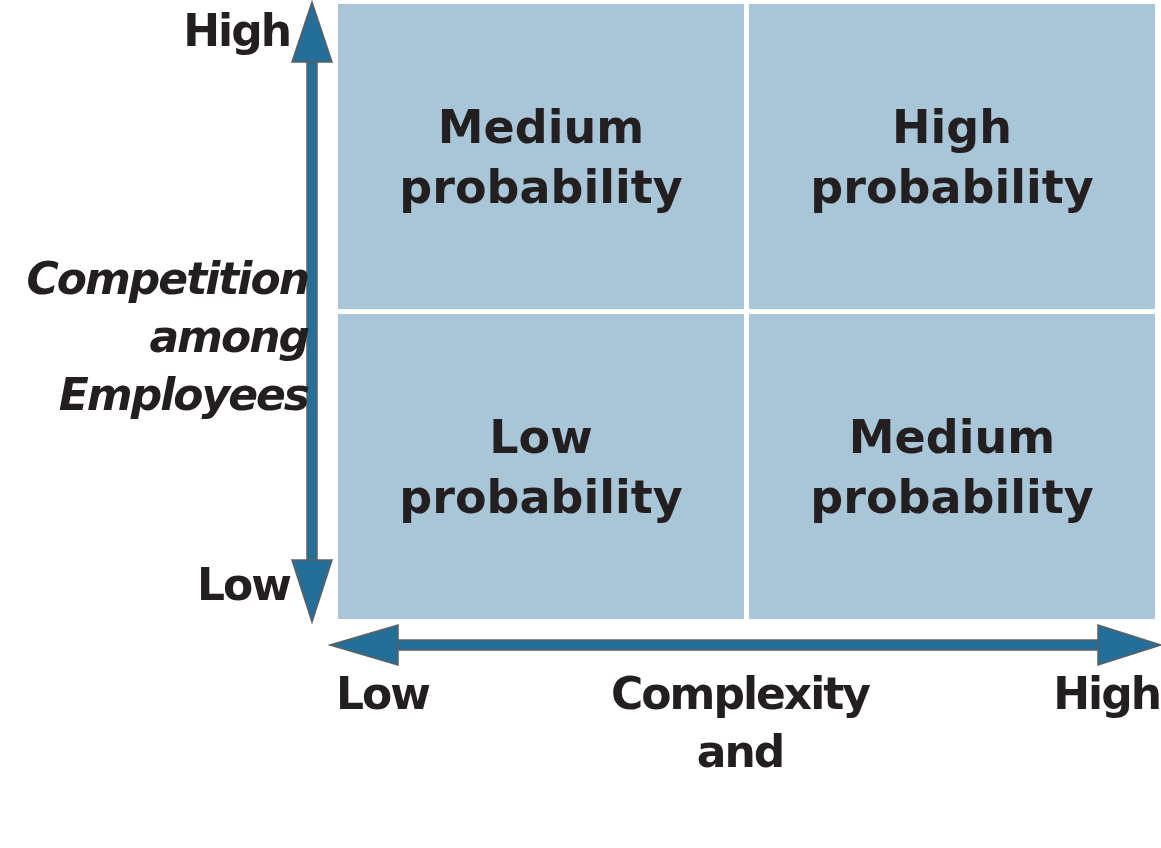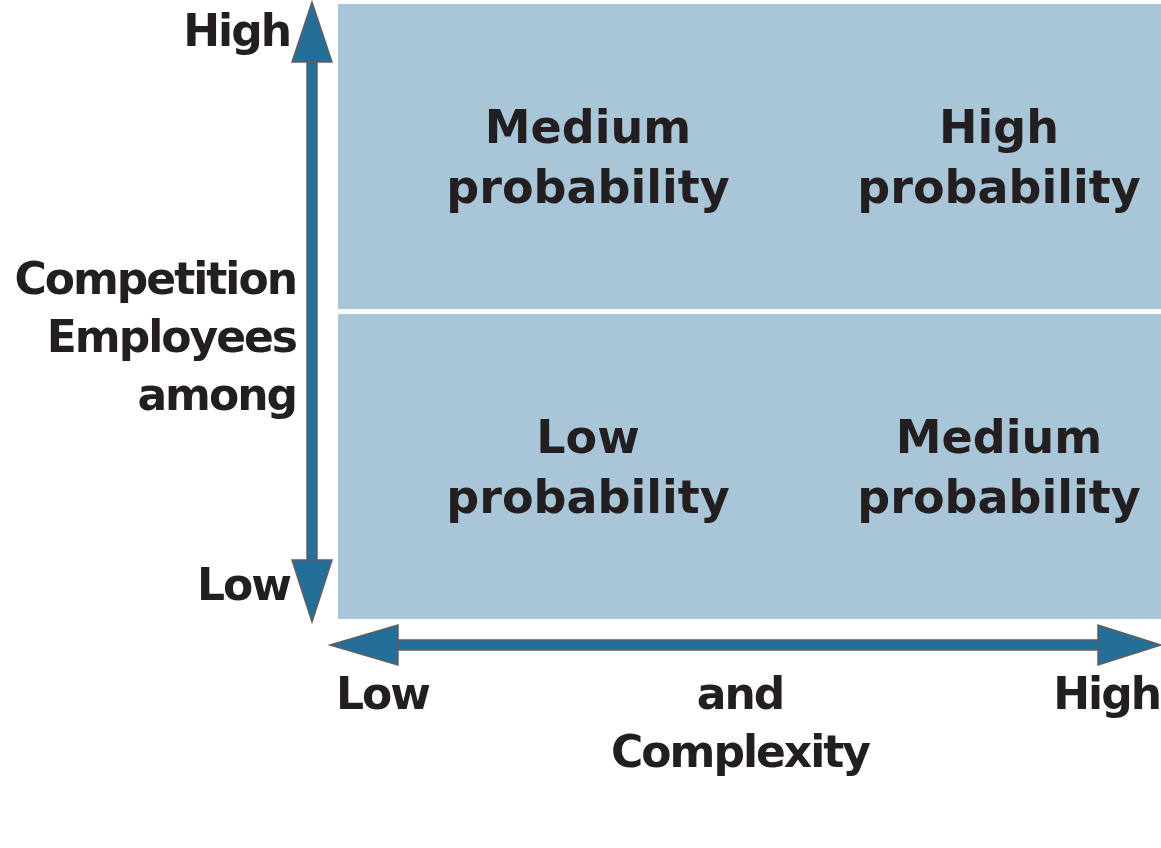--- a/index.html
+++ b/index.html
@@ -1,18 +1,18 @@
 <!DOCTYPE html>
 <html><head>
   <meta charset="utf-8">
   <style>
     html, body { margin:0; padding:0; background:#ffffff; }
     body { width:1161px; height:848px; position:relative; overflow:hidden;
            font-family:"DejaVu Sans","Liberation Sans",sans-serif; color:#231f20; }
-    .quad { position:absolute; background:#a8c6d7; display:flex; align-items:center; justify-content:center;padding-left:47px; }
+    .quad { position:absolute; background:#a8c6d7; display:flex; align-items:center; justify-content:center; }
     .quad .txt { text-align:center; font-weight:bold; font-size:46px; line-height:60px; color:#231f20; }
     .lbl { position:absolute; font-weight:bold; font-size:44px; line-height:58px; color:#231f20; letter-spacing:-2px; }
     .right { text-align:right; }
     .center { text-align:center; }
     svg.axes { position:absolute; left:0; top:0; }
   </style>
 </head>
 <body>
 
 <div class="quad" style="left:338px; top:4px; width:406px; height:305px;">
@@ -49,25 +49,25 @@
   </g>
 
   <g>
     <rect x="390" y="640" width="720" height="10" fill="#236f99" stroke="#5f5f61" stroke-width="1.5"></rect>
     <polygon points="330,645 398,625 398,665" fill="#236f99" stroke="#5f5f61" stroke-width="1.5"></polygon>
     <polygon points="1161,645 1098,625 1098,665" fill="#236f99" stroke="#5f5f61" stroke-width="1.5"></polygon>
   </g>
 </svg>
 
 <div class="lbl right" style="left:150px; top:2px; width:140px;">High</div>
-<div class="lbl right" style="left:4px; top:250px; width:292px;">
+<div class="lbl right" style="left:16px; top:250px; width:292px;font-style:italic;">
   <div>Competition</div>
+  <div>among</div>
   <div>Employees</div>
-  <div>among</div>
 </div>
 <div class="lbl right" style="left:150px; top:556px; width:140px;">Low</div>
 
 <div class="lbl" style="left:336px; top:665px;">Low</div>
 <div class="lbl center" style="left:590px; top:665px; width:300px;">
+  <div>Complexity</div>
   <div>and</div>
-  <div>Complexity</div>
 </div>
 <div class="lbl right" style="left:1000px; top:665px; width:160px;">High</div>
 
 </body></html>

